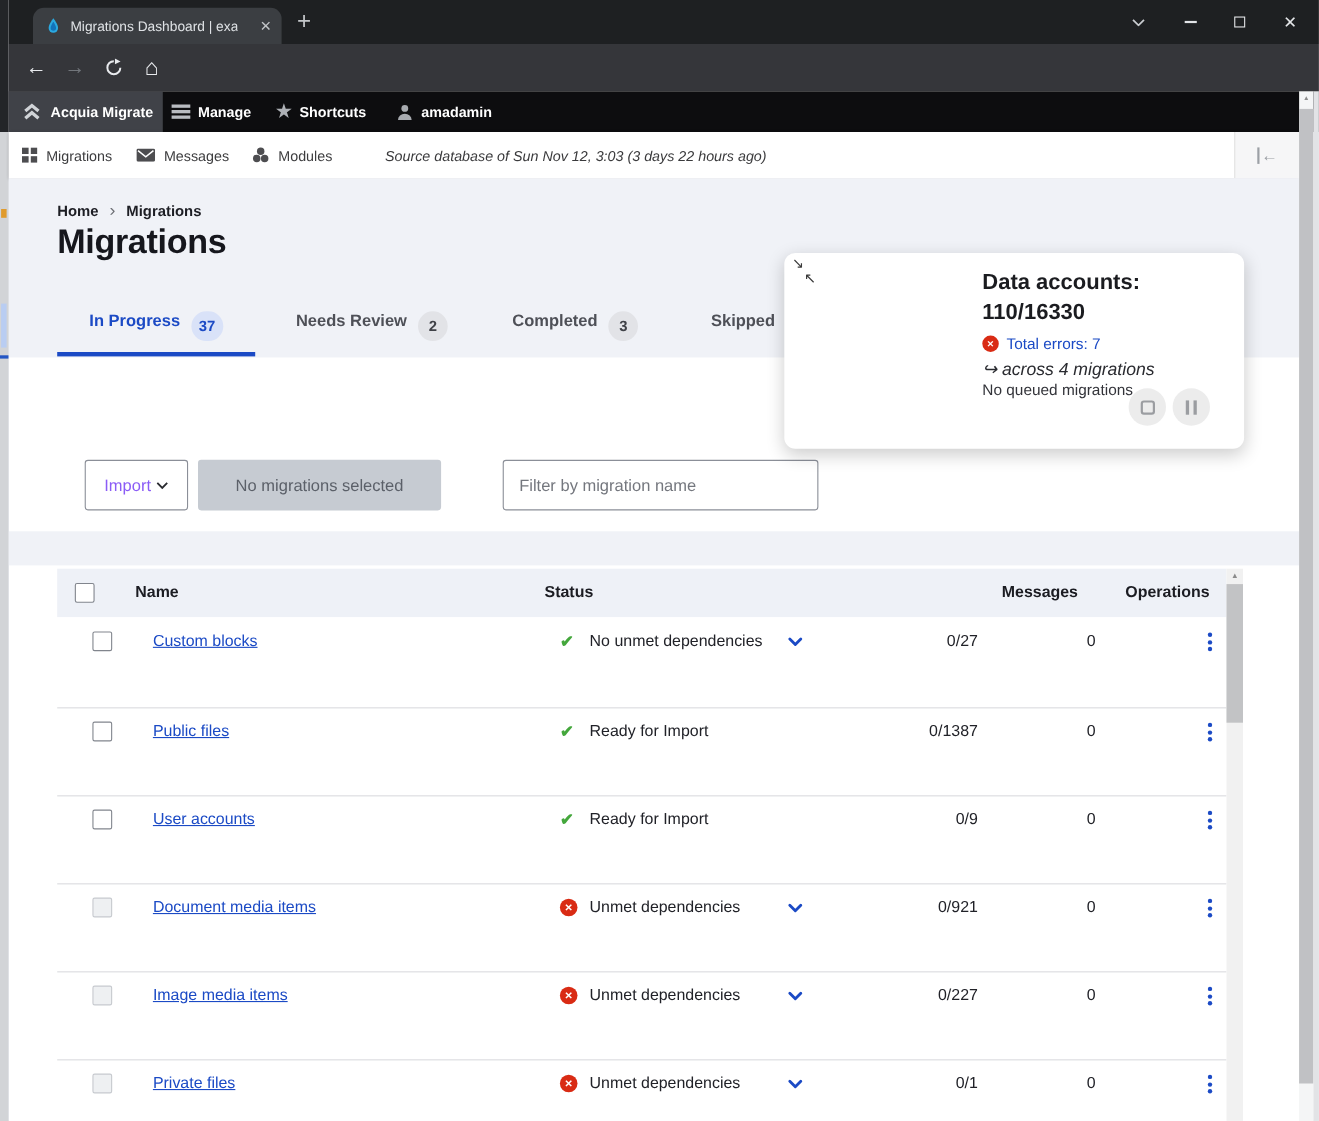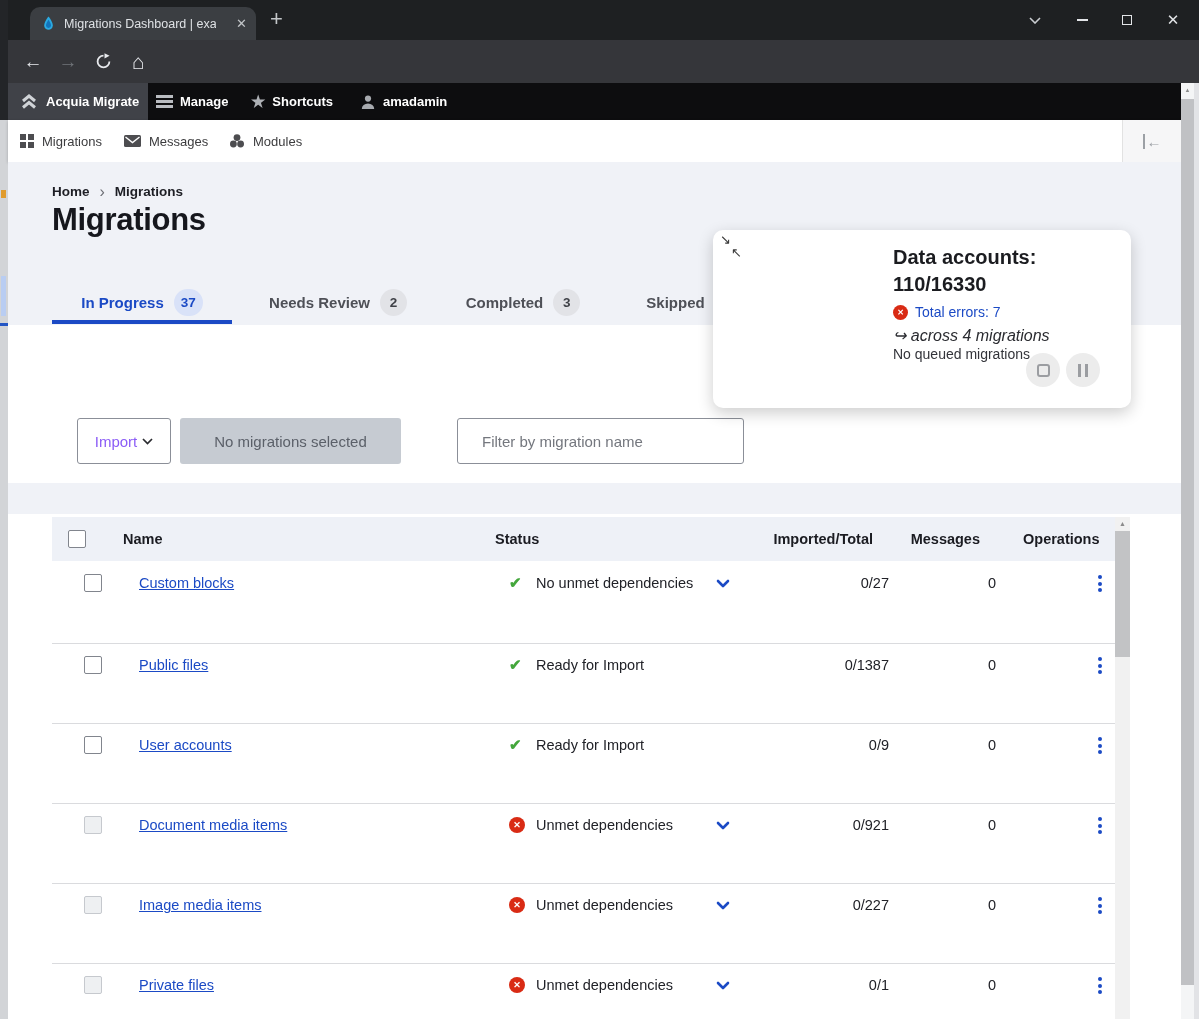--- a/index.html
+++ b/index.html
@@ -64,30 +64,30 @@
   
   .main{position:absolute;left:0;top:162px;width:1173px;height:857px;background:#f0f2f7;overflow:hidden}
   .white-panel{position:absolute;left:0;top:163px;width:1173px;height:694px;background:#fff}
   .graysep{position:absolute;left:0;top:321px;width:1173px;height:31px;background:#f0f2f7}
 
   .breadcrumb{position:absolute;left:44px;top:22px;display:flex;align-items:center;gap:10px;font-size:13.5px;font-weight:bold;color:#1d1e24}
   .bc-link{cursor:pointer}
   .bc-sep{color:#6e7076;font-weight:normal;font-size:16px;line-height:14px}
   .page-title{position:absolute;left:44px;top:40px;font-size:31px;font-weight:bold;color:#16171d;letter-spacing:-.3px}
 
-  .tab-item{position:absolute;top:121px;height:39px;display:flex;align-items:center;justify-content:center;gap:10px;font-size:15px;font-weight:bold;color:#4e5057;cursor:pointer}
+  .tab-item{position:absolute;top:121px;height:39px;display:flex;align-items:flex-start;justify-content:center;gap:10px;font-size:15px;font-weight:bold;color:#4e5057;cursor:pointer}
   .tab-1{left:44px;width:180px}.tab-2{left:247px;width:166px}.tab-3{left:448px;width:134px}.tab-4{left:636px;width:100px}
   .tab-item.active{color:#1b4ac5}
   .tab-underline{position:absolute;left:44px;top:158px;width:180px;height:4px;background:#1b4ac5}
   .badge{min-width:27px;height:27px;border-radius:14px;background:#e2e3e7;color:#3f4147;display:flex;align-items:center;justify-content:center;font-size:13.5px;font-weight:bold;padding:0 7px}
   .badge.blue{background:#d9e2f8;color:#1b4ac5}
 
   .import-btn{position:absolute;left:69px;top:256px;width:94px;height:46px;background:#fff;border:1px solid #8b8f98;border-radius:3px;display:flex;align-items:center;justify-content:center;gap:5px;font-size:15px;color:#8b5cf6;cursor:pointer}
   .disabled-btn{position:absolute;left:172px;top:256px;width:221px;height:46px;background:#c6cbd2;border-radius:3px;display:flex;align-items:center;justify-content:center;font-size:15px;font-weight:normal;color:#5b6069}
-  .filter-input{position:absolute;left:449px;top:256px;width:287px;height:46px;border:1px solid #8b8f98;border-radius:3px;padding:0 24px;font-size:15px;color:#212228;font-family:"Liberation Sans",sans-serif;outline:none}
+  .filter-input{position:absolute;left:449px;top:256px;width:287px;height:46px;border:1px solid #8b8f98;border-radius:3px;padding:0 14px;font-size:15px;color:#212228;font-family:"Liberation Sans",sans-serif;outline:none}
   .filter-input::placeholder{color:#74777e}
 
   
   .thead{position:absolute;left:44px;top:355px;width:1063px;height:44px;background:#eef1f7}
   .thead span{position:absolute;top:0;line-height:44px;font-weight:bold;font-size:14.5px;color:#1b1c22}
   .th-name{left:71px}.th-status{left:443px}
   .th-imp{left:691px;width:130px;text-align:right}
   .th-msg{left:858px;width:70px;text-align:right}
   .th-ops{left:971px}
   .cb{position:absolute;left:16px;top:13px;width:18px;height:18px;background:#fff;border:1.5px solid #81858d;border-radius:2px;cursor:pointer}
@@ -268,20 +268,21 @@
       <div class="stb-item stb-modules">
         <span>
           <svg width="16" height="16" viewBox="0 0 16 16">
               <circle cx="8" cy="4.6" r="3.4" fill="#4d4d50"></circle>
               <circle cx="4.4" cy="11" r="3.4" fill="#4d4d50"></circle>
               <circle cx="11.6" cy="11" r="3.4" fill="#4d4d50"></circle>
             </svg>
         </span>
         <span>Modules</span>
       </div>
+      <div class="stb-source">Source database of Sun Nov 12, 3:03 (3 days 22 hours ago)</div>
       <div class="stb-right">
         <span class="collapse-ic">←</span>
       </div>
     </div>
 
     <div class="main">
       <div class="white-panel"></div>
       <div class="graysep"></div>
 
       <div class="breadcrumb">
@@ -315,21 +316,20 @@
             <polyline points="1,1 5.5,5.5 10,1" fill="none" stroke="#2a2b30" stroke-width="1.7"></polyline>
           </svg>
       </div>
       <div class="disabled-btn">No migrations selected</div>
       <input class="filter-input" placeholder="Filter by migration name" style="">
 
       <div class="thead">
         <span class="cb" style="top:13px"></span>
         <span class="th-name">Name</span>
         <span class="th-status">Status</span>
-        <span class="th-imp">Imported/Total</span>
         <span class="th-msg">Messages</span>
         <span class="th-ops">Operations</span>
       </div>
 
       <div id="table-body">
           <div class="trow" style="top: 399px;">
             <span class="cb" style="top: 13px;"></span>
             <span class="name">Custom blocks</span>
             <span class="sticon-ok">✔</span>
             <span class="sttext">No unmet dependencies</span>

